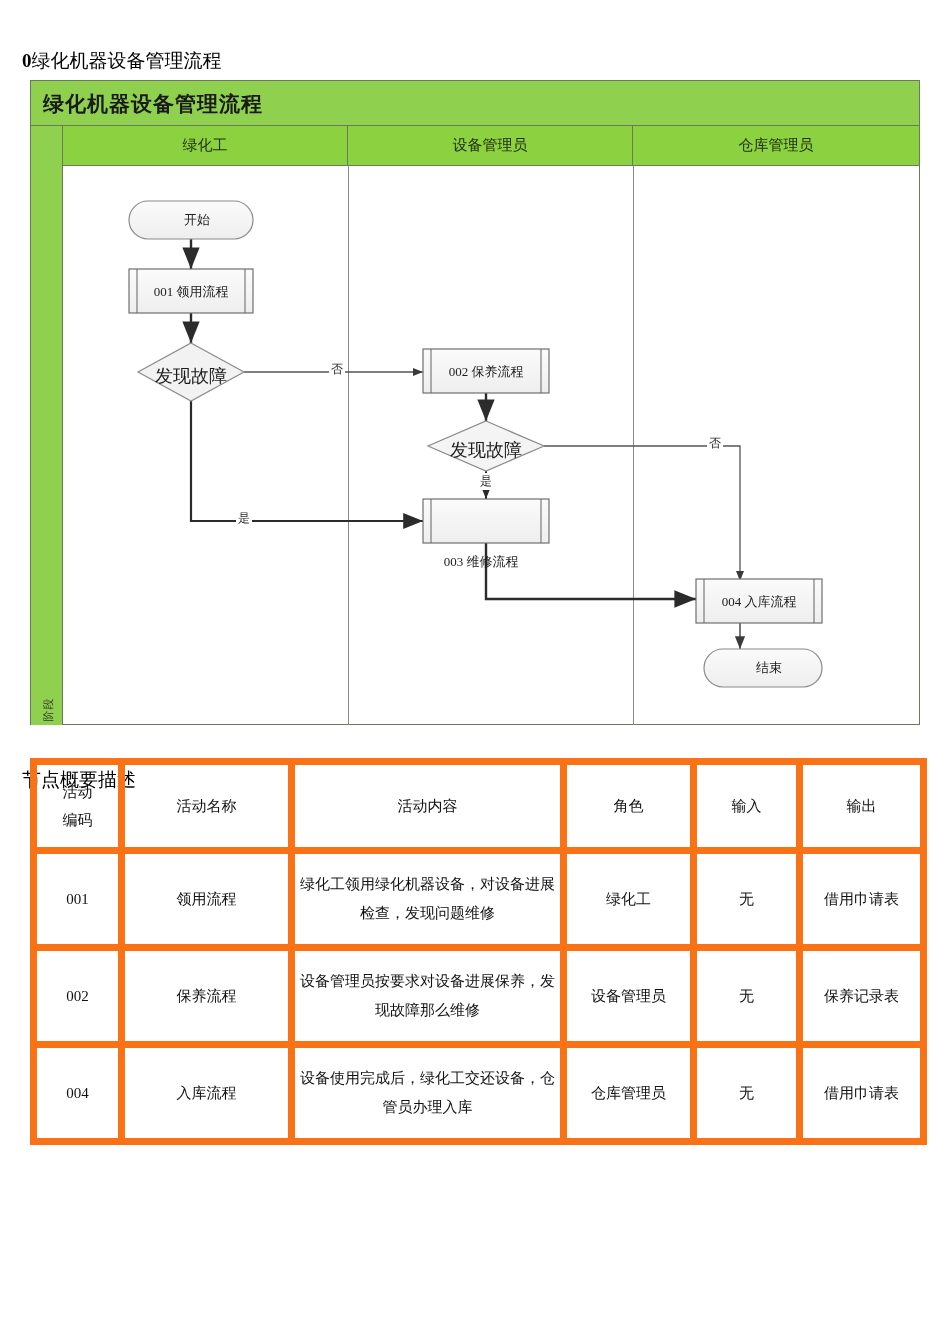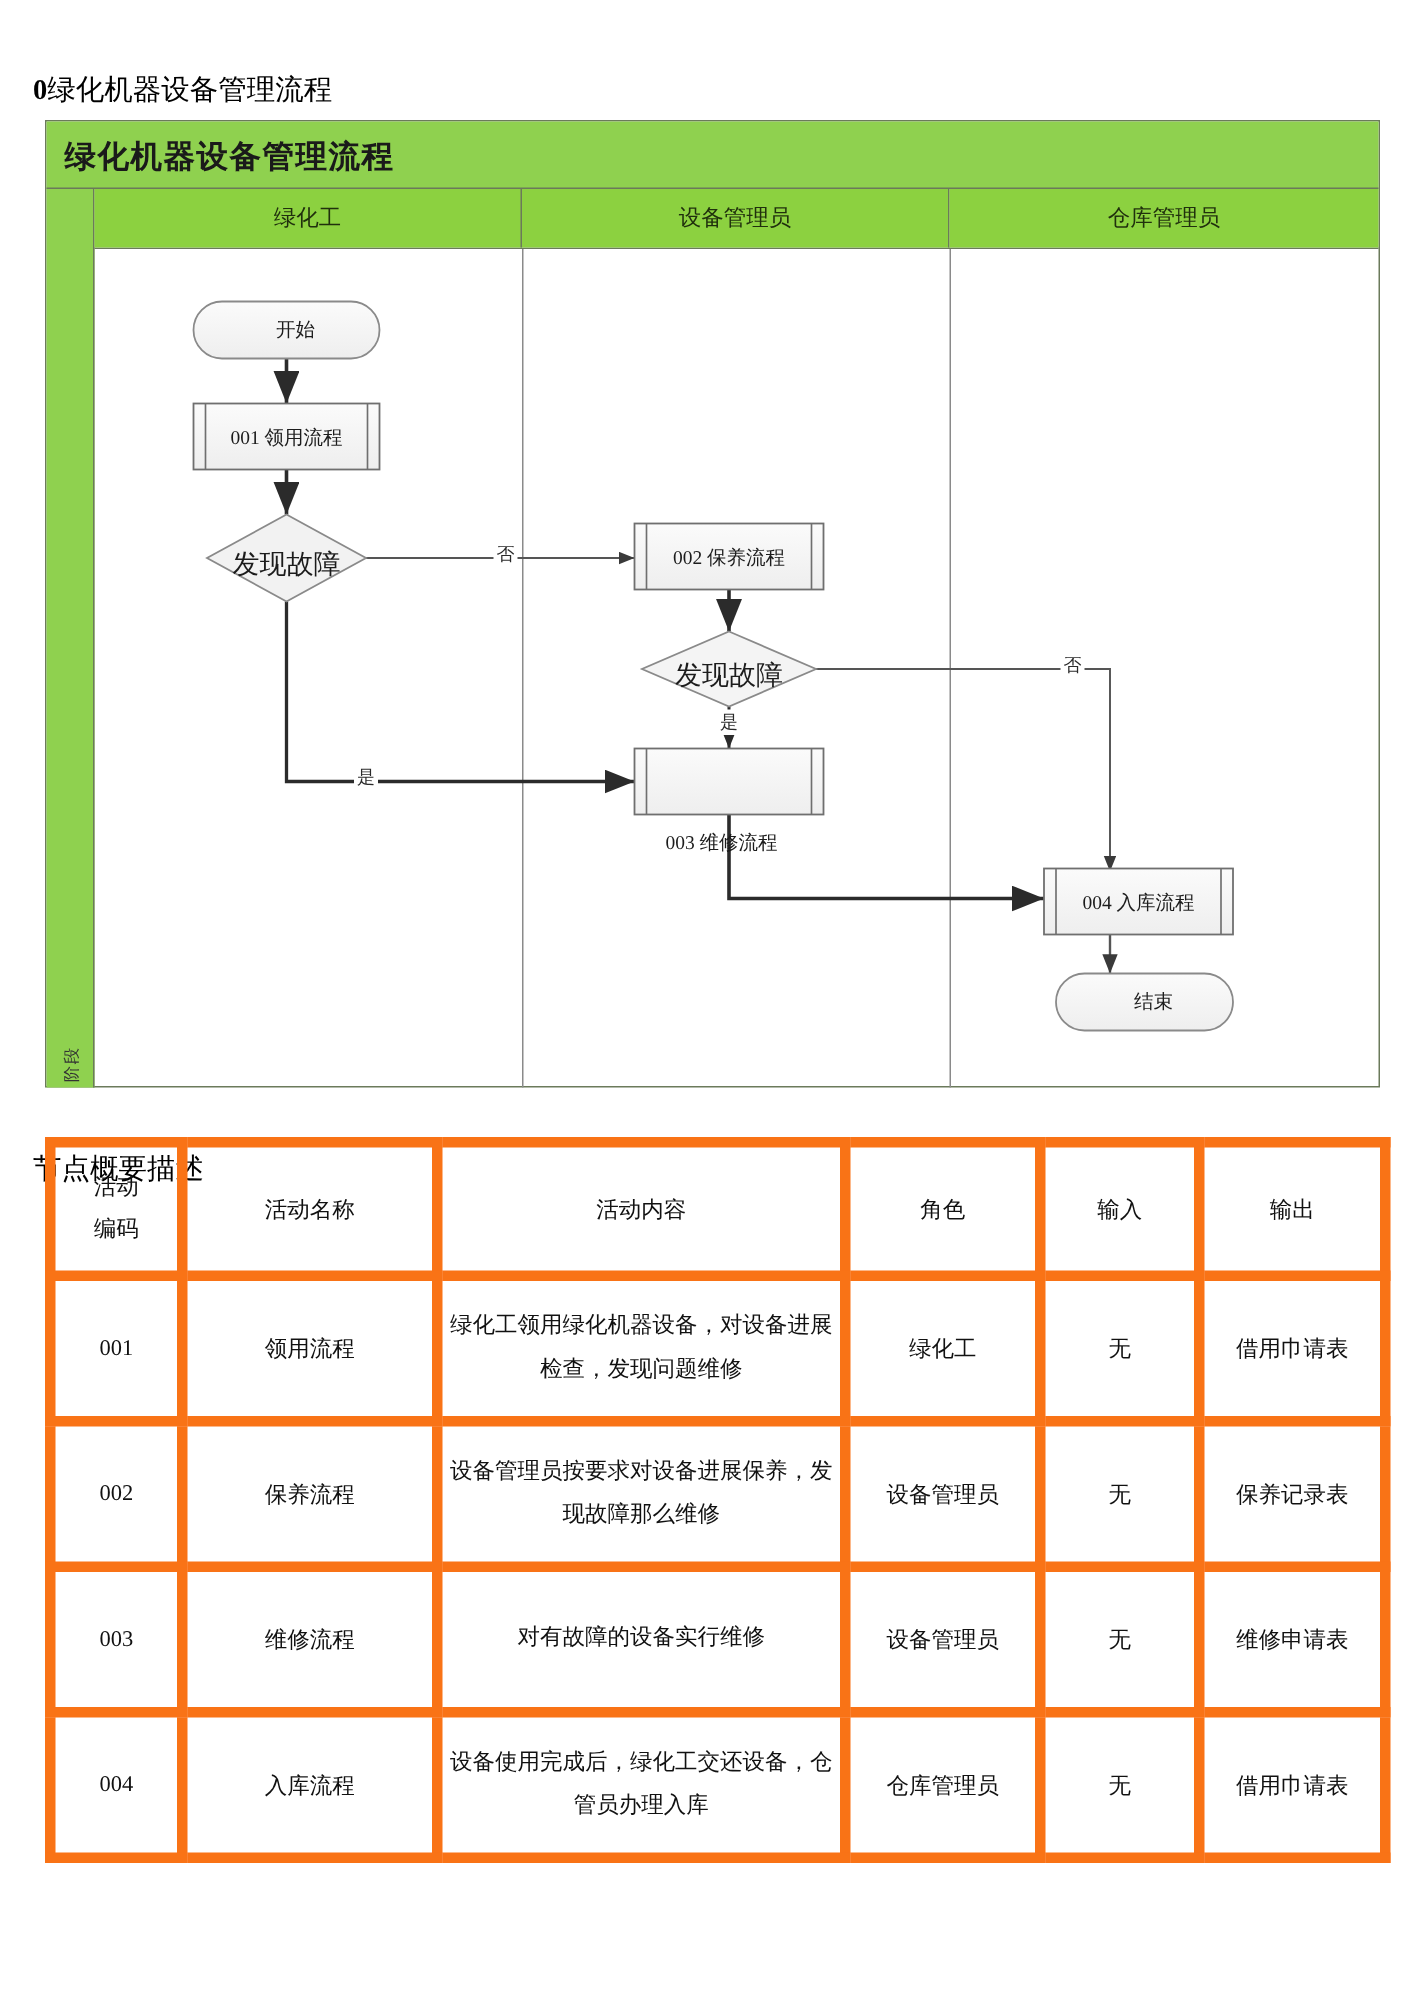--- a/index.html
+++ b/index.html
@@ -249,28 +249,20 @@
     </tr>
     <tr>
       <td>002</td>
       <td>保养流程</td>
       <td class="content-cell">设备管理员按要求对设备进展保养，发现故障那么维修</td>
       <td>设备管理员</td>
       <td>无</td>
       <td>保养记录表</td>
     </tr>
     <tr>
-      <td>003</td>
-      <td>维修流程</td>
-      <td class="content-cell">对有故障的设备实行维修</td>
-      <td>设备管理员</td>
-      <td>无</td>
-      <td>维修申请表</td>
-    </tr>
-    <tr>
       <td>004</td>
       <td>入库流程</td>
       <td class="content-cell">设备使用完成后，绿化工交还设备，仓管员办理入库</td>
       <td>仓库管理员</td>
       <td>无</td>
       <td>借用巾请表</td>
     </tr>
   </tbody>
 </table>
 

